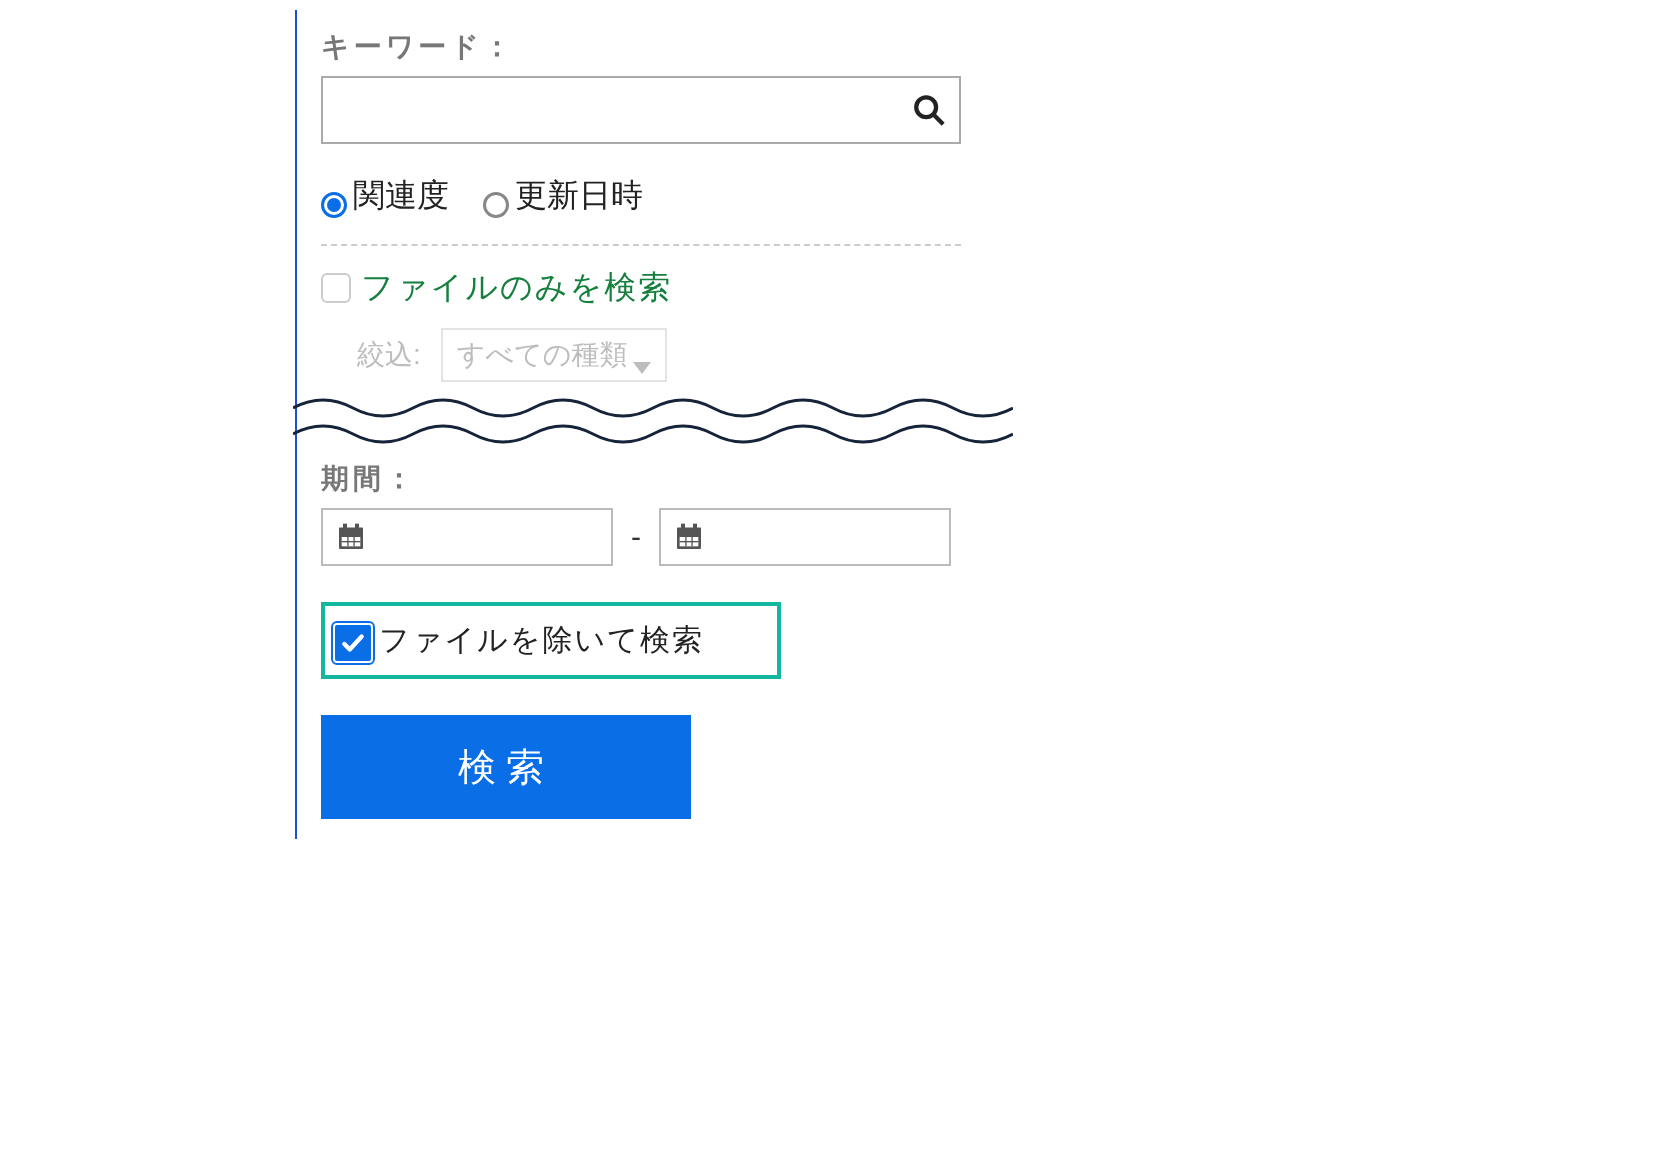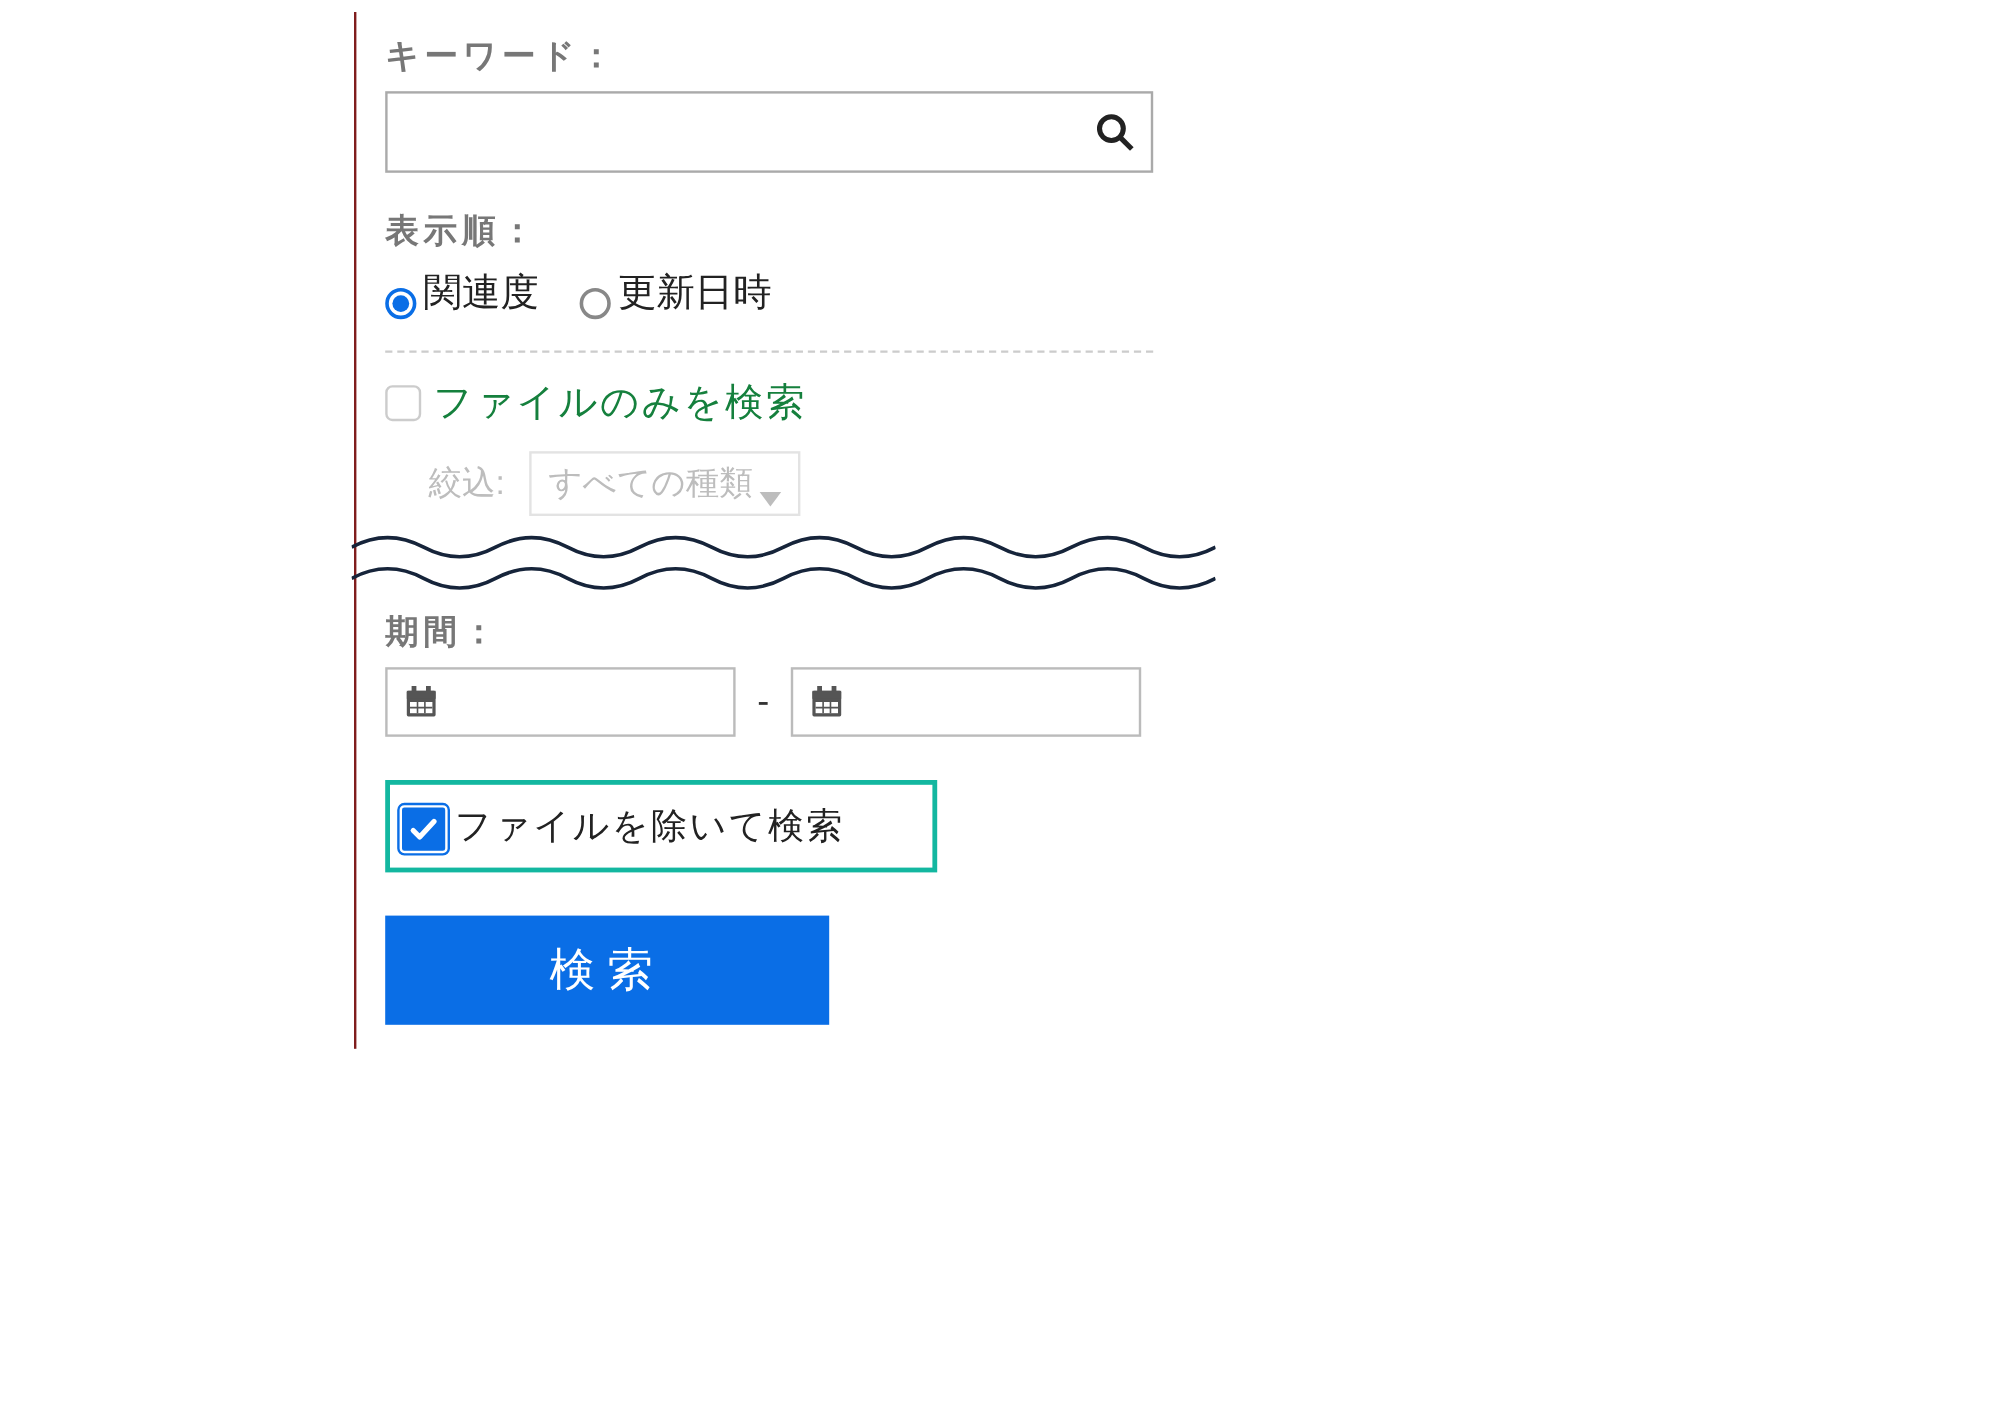--- a/index.html
+++ b/index.html
@@ -10,21 +10,21 @@
     font-family: "Hiragino Sans", "Meiryo", "Yu Gothic", sans-serif;
     width: 1660px;
     height: 1176px;
     position: relative;
   }
   .panel {
     position: absolute;
     left: 295px;
     top: 10px;
     width: 700px;
-    border-left: 2px solid #7f1d1d;
+    border-left: 2px solid #1d4ed8;
     padding-left: 24px;
     padding-top: 18px;
     padding-bottom: 20px;
   }
   .section-label {
     font-size: 28px;
     color: #777;
     font-weight: 600;
     letter-spacing: 4px;
     margin-bottom: 10px;
@@ -183,21 +183,21 @@
   .checkbox-checked svg { width: 26px; height: 26px; }
   .exclude-label {
     font-size: 30px;
     color: #222;
     letter-spacing: 2px;
   }
 
   .search-button {
     margin-top: 36px;
     width: 370px;
-    height: 91px;
+    height: 104px;
     background: #0a6ee6;
     color: #fff;
     font-size: 38px;
     letter-spacing: 10px;
     display: flex;
     align-items: center;
     justify-content: center;
     border: none;
     cursor: pointer;
   }
@@ -212,21 +212,20 @@
     <input class="keyword-input" type="text" value="" style="">
     <div class="search-icon-btn">
       <svg viewBox="0 0 24 24" fill="none" stroke="#222" stroke-width="3">
         <circle cx="10" cy="10" r="7"></circle>
         <line x1="15" y1="15" x2="22" y2="22"></line>
       </svg>
     </div>
   </div>
 
   <div class="sort-section">
-    <div class="section-label">表示順：</div>
     <div class="radio-row">
       <div class="radio-item">
         <span class="radio-outer checked">
             <span class="radio-inner"></span>
           </span>
         <span>関連度</span>
       </div>
       <div class="radio-item">
         <span class="radio-outer"></span>
         <span>更新日時</span>

